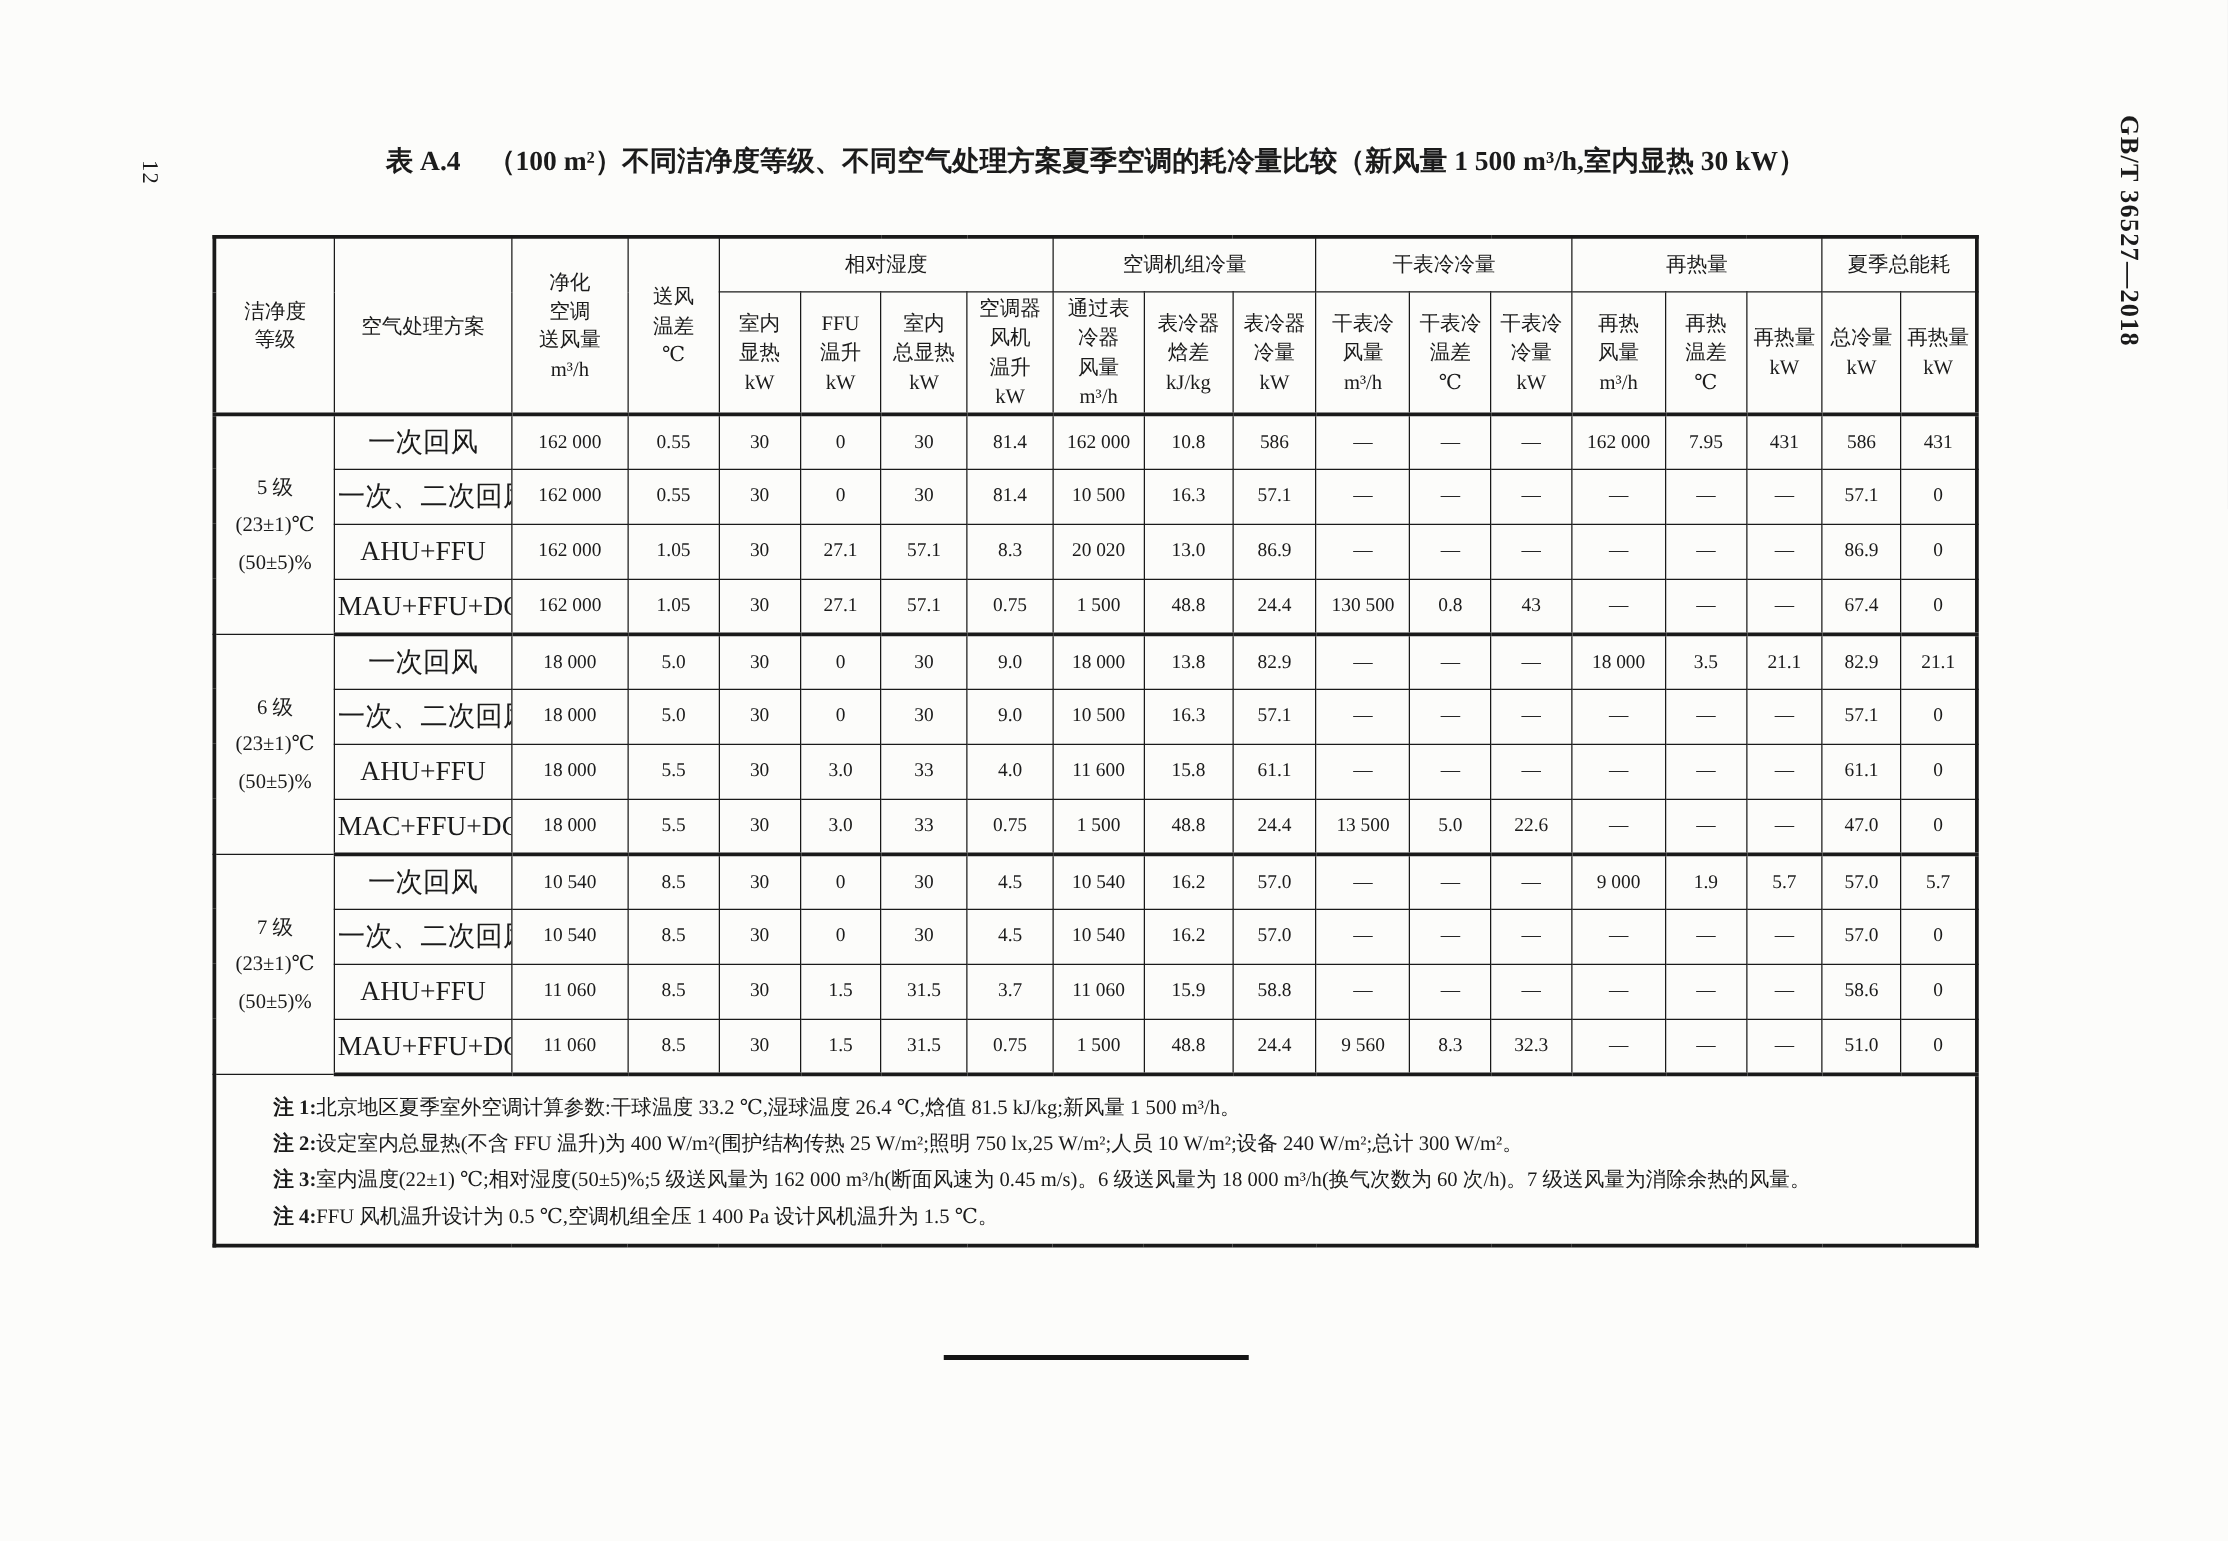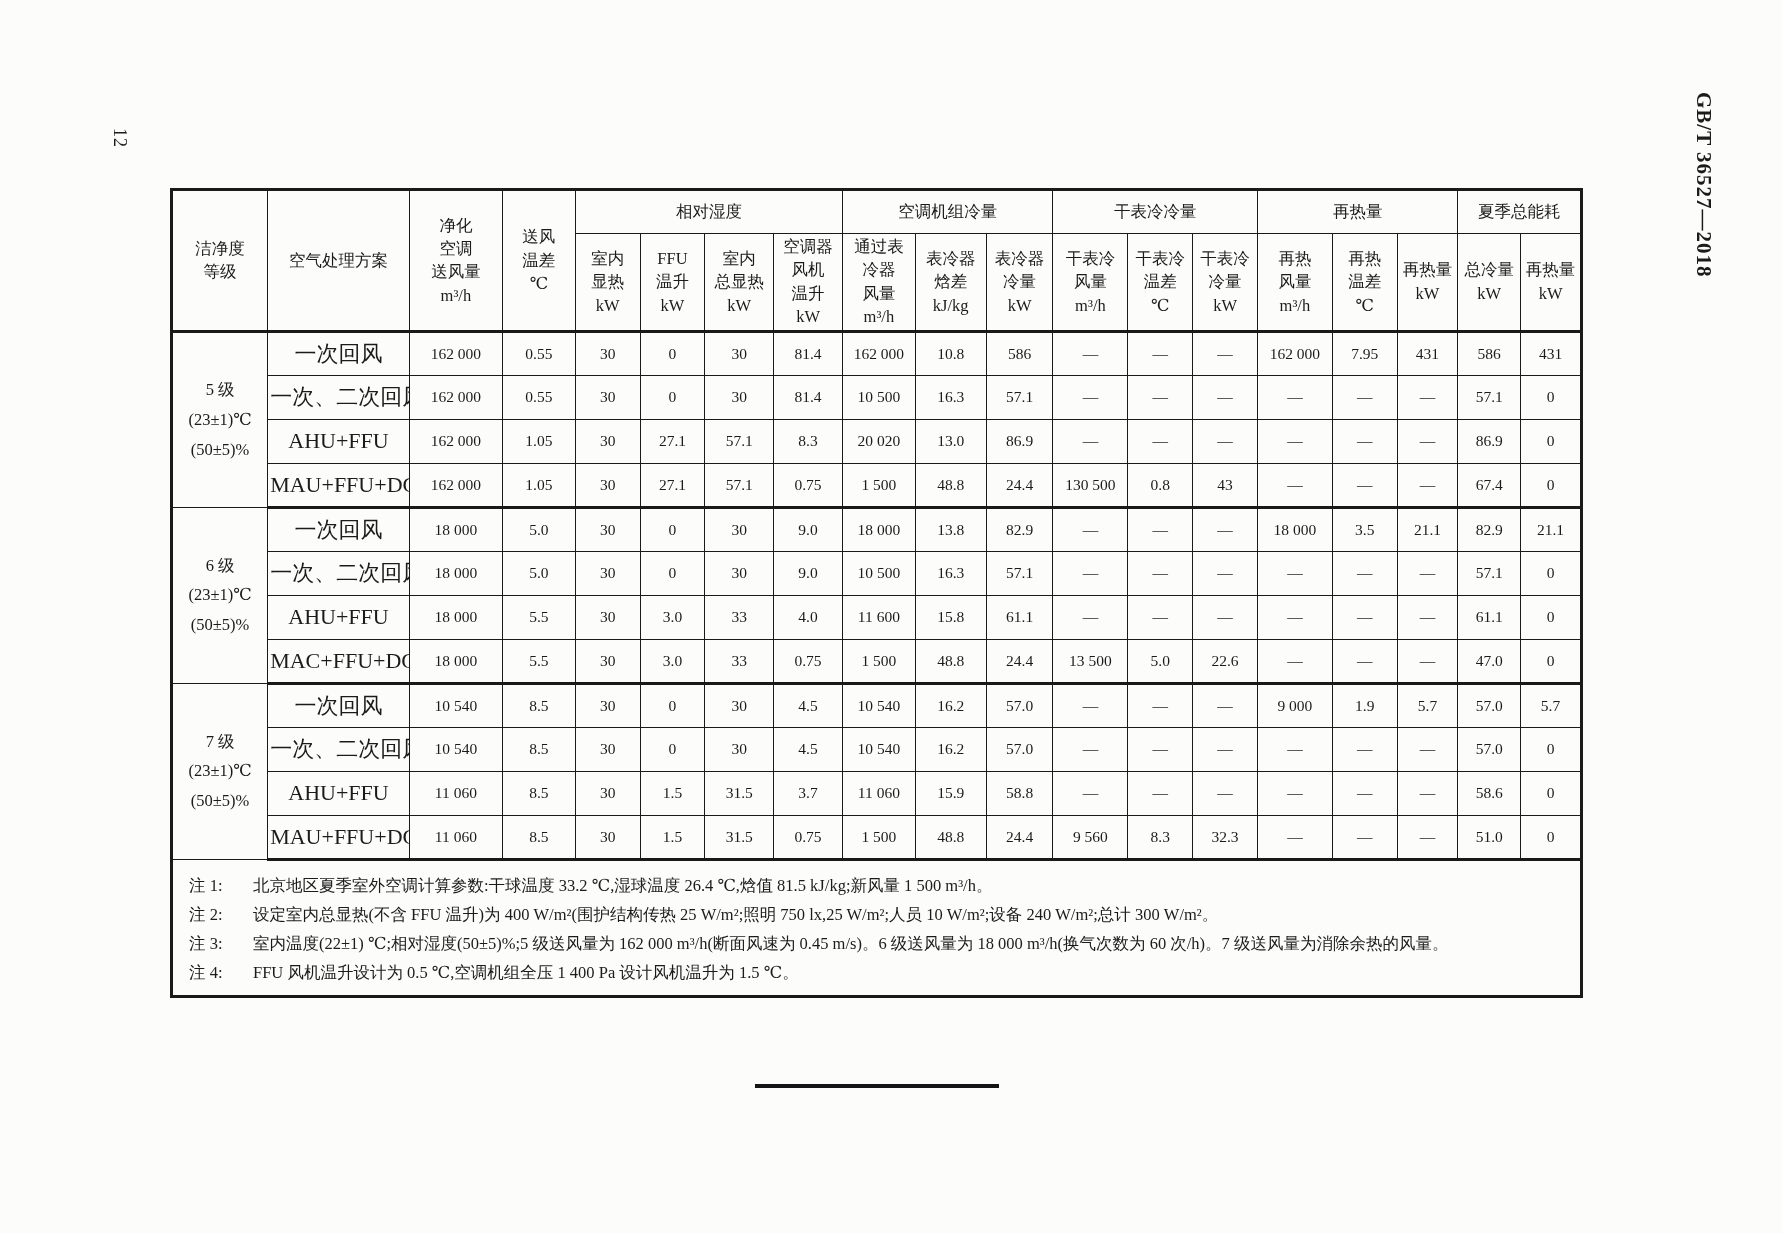--- a/index.html
+++ b/index.html
@@ -85,37 +85,39 @@
   }
   .note {
     font-size: 16.5px;
     line-height: 29px;
     padding-left: 64px;
   }
   .note-label {
     display: inline-block;
     width: 64px;
     margin-left: -64px;
-    font-weight: normal;
+    font-weight: bold;
+    text-align: right;
   }
   .end-rule {
     position: absolute;
     left: 755px; top: 1084px;
     width: 244px; height: 4px;
     background: #141414;
   }
 </style>
 </head>
 <body>
 
 <div class="page">
 
   <div class="page-num">12</div>
   <div class="doc-code">GB/T 36527—2018</div>
 
+  <div class="table-title">表 A.4　（100 m²）不同洁净度等级、不同空气处理方案夏季空调的耗冷量比较（新风量 1 500 m³/h,室内显热 30 kW）</div>
 
   <table class="main">
     <colgroup>
       <col style="width:95px">
         <col style="width:140px">
         <col style="width:92px">
         <col style="width:72px">
       <col style="width:64px">
         <col style="width:64px">
         <col style="width:68px">

